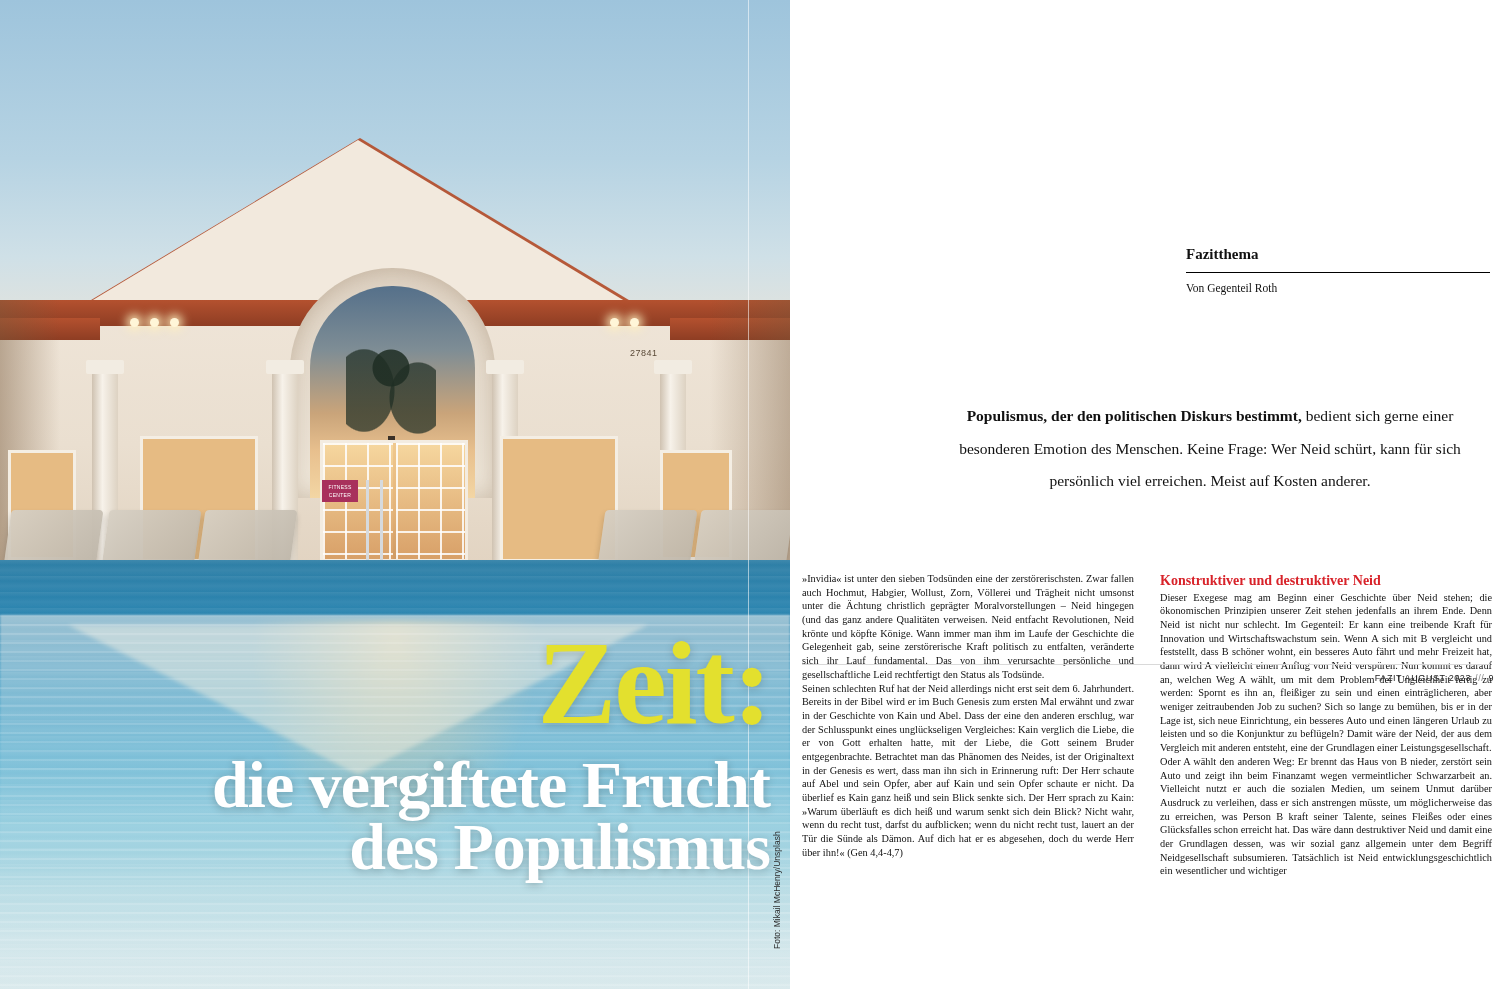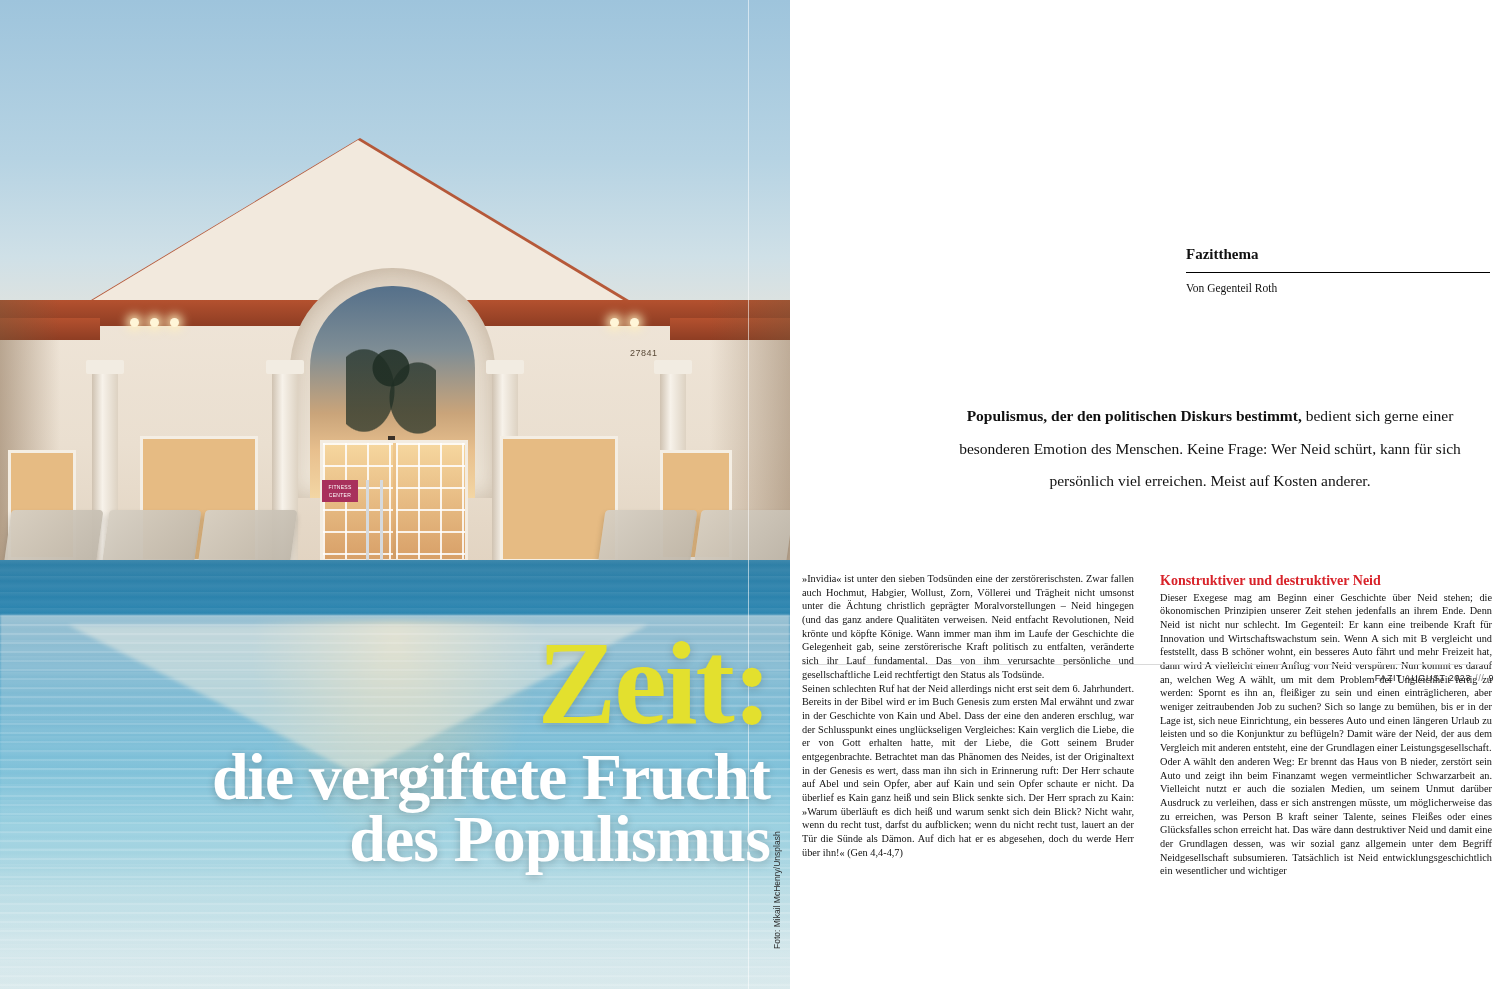--- a/index.html
+++ b/index.html
@@ -340,21 +340,21 @@
     letter-spacing: -2px;
     text-shadow: 0 2px 10px rgba(0,0,0,.18);
   }
   .headline .l2, .headline .l3 {
     display: block;
     font-size: 66px;
     color: #ffffff;
     letter-spacing: -1px;
     text-shadow: 0 2px 8px rgba(0,0,0,.22);
   }
-  .headline .l2 { margin-top: 8px; padding-left: 32px; }
+  .headline .l2 { margin-top: 16px; padding-left: 32px; }
   .headline .l3 { margin-top: 2px; }
   .photo-credit {
     position: absolute;
     left: 782px;
     bottom: 40px;
     transform-origin: left bottom;
     transform: rotate(-90deg);
     font-family: "Liberation Sans", sans-serif;
     font-size: 8.5px;
     color: #2b2b2b;

